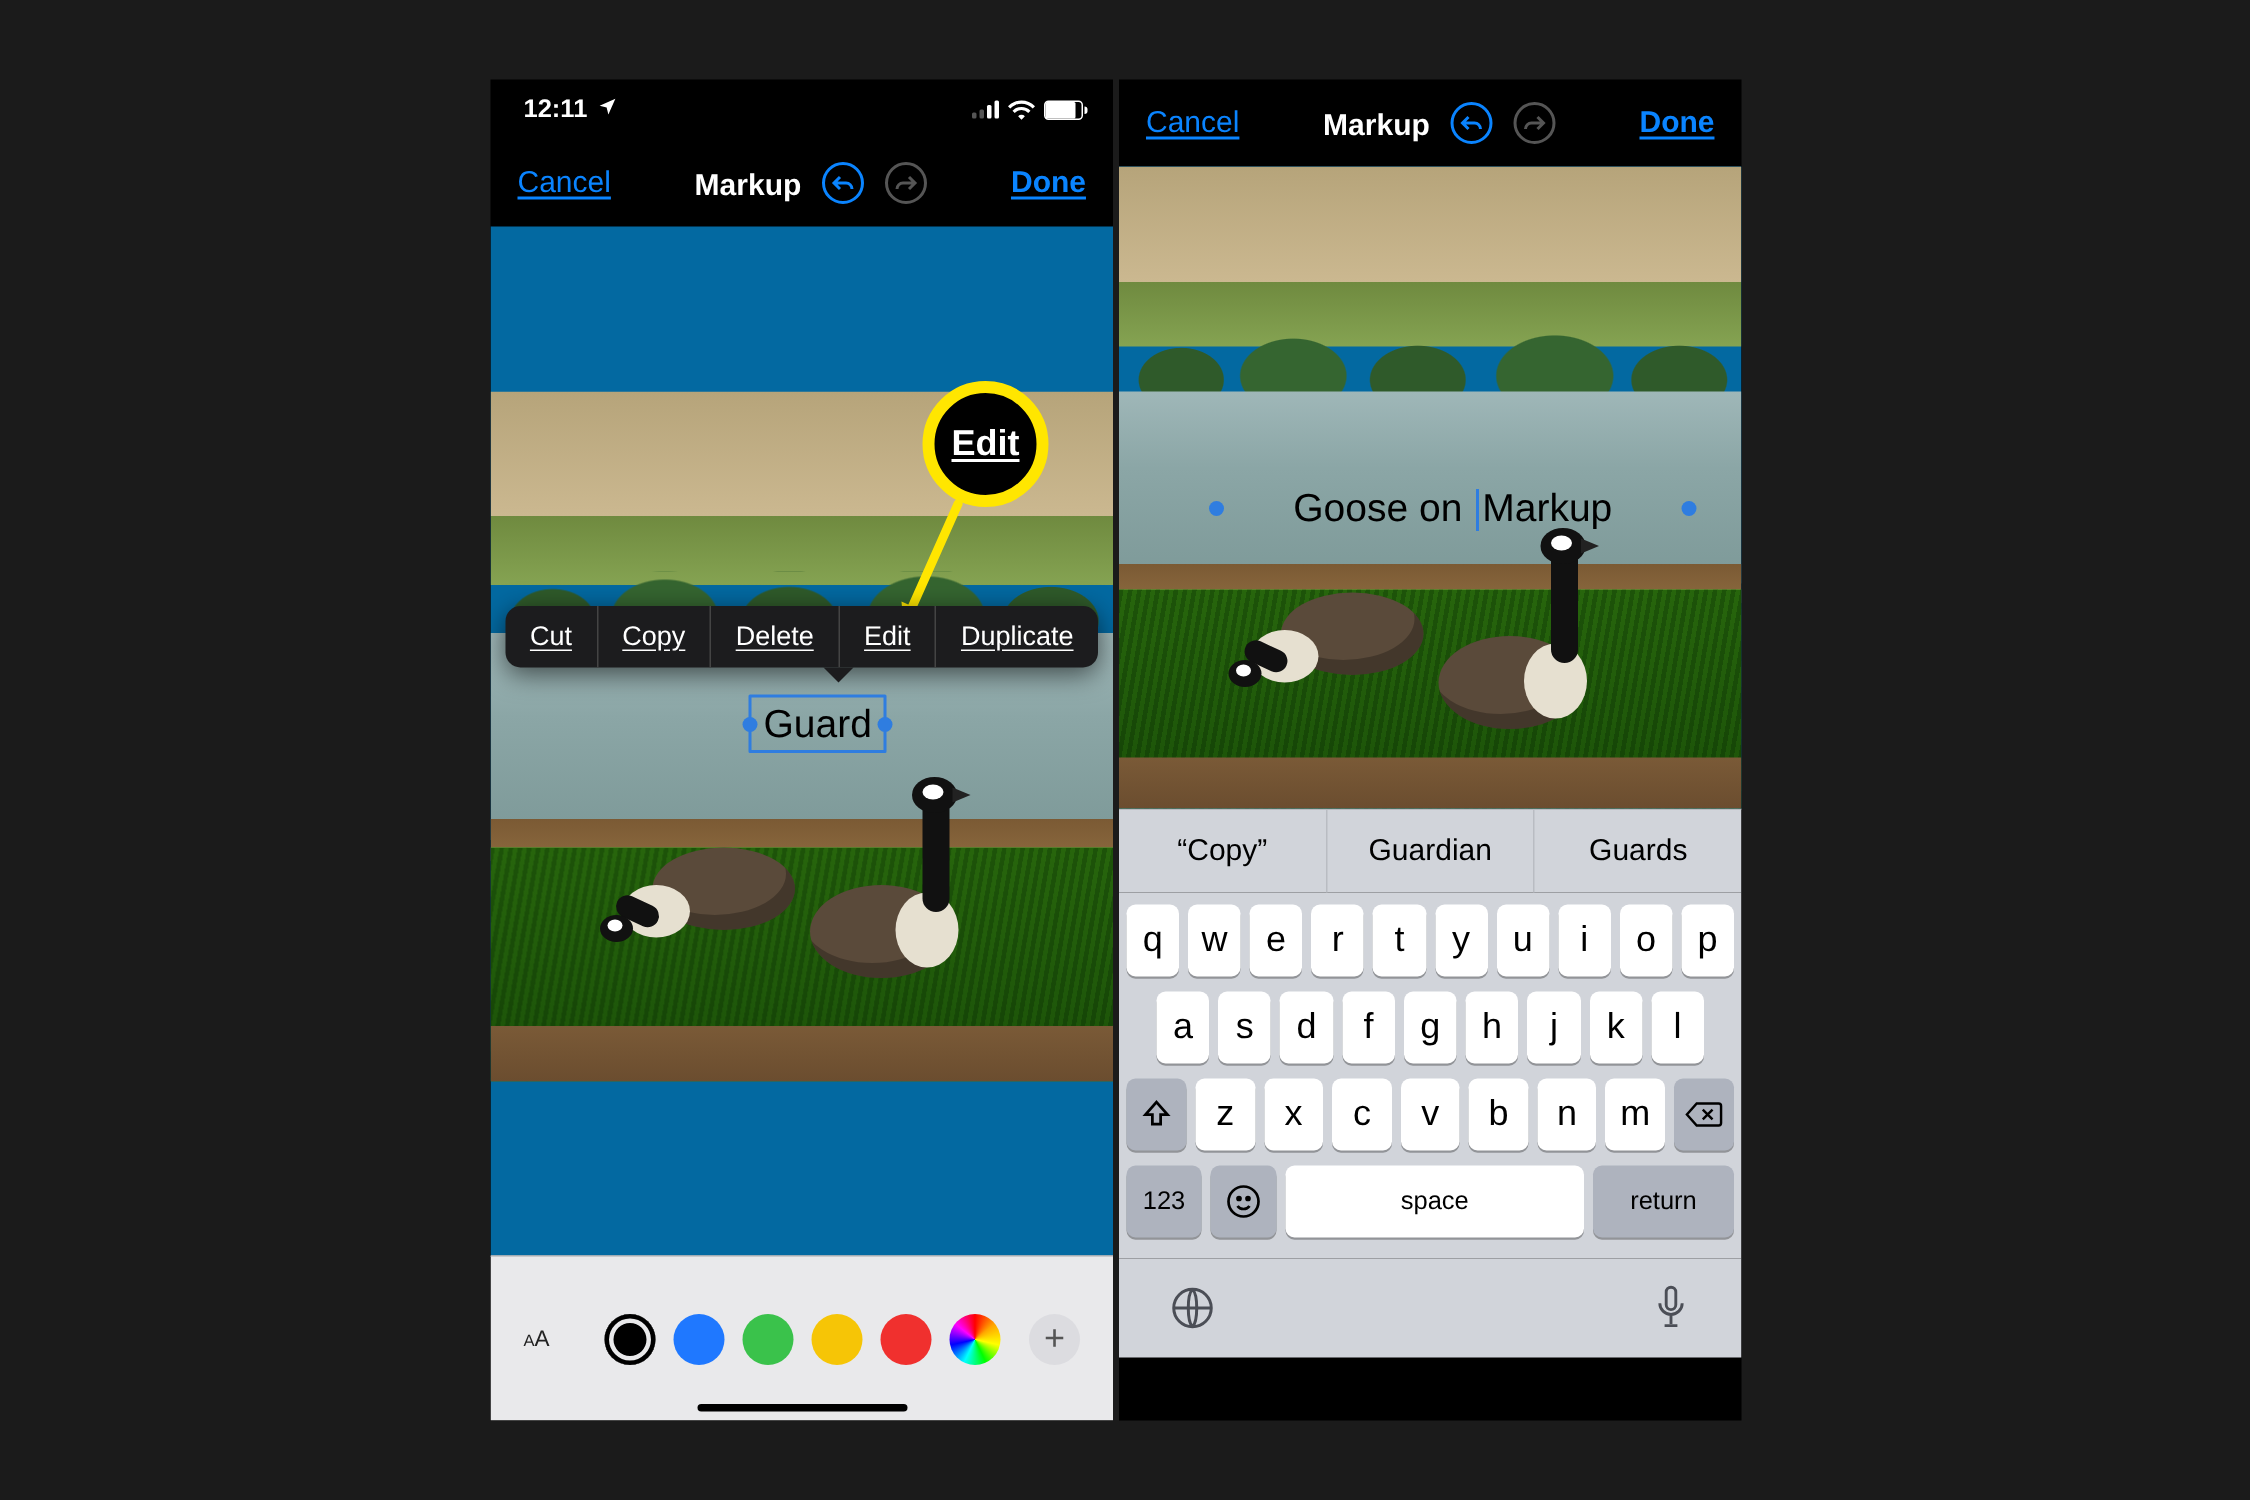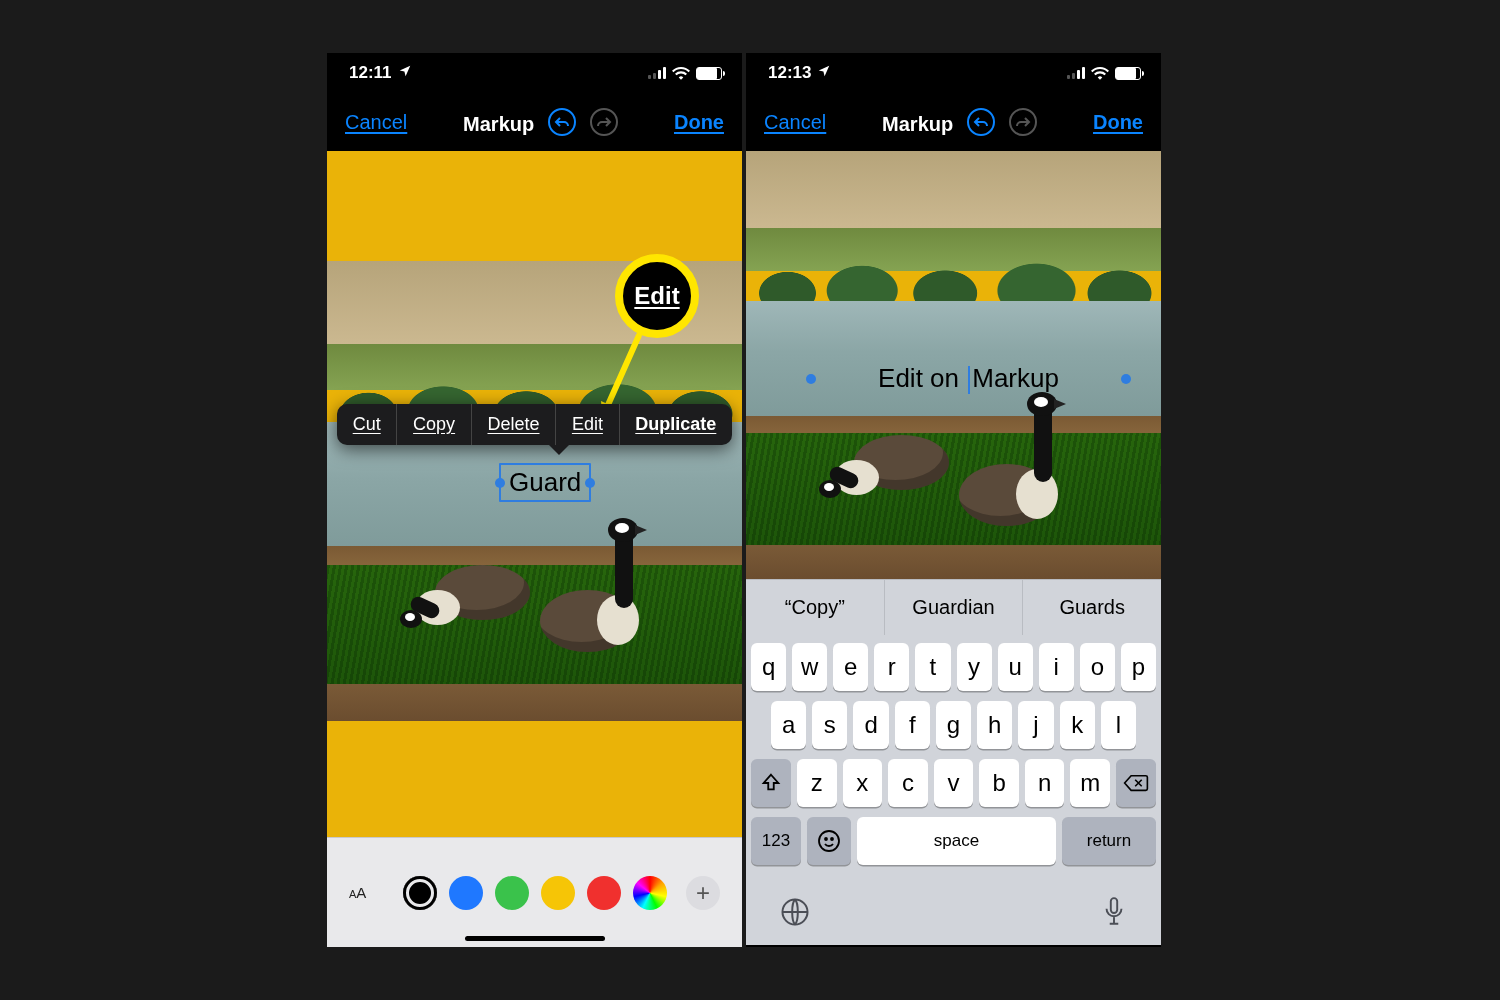--- a/index.html
+++ b/index.html
@@ -76,21 +76,21 @@
     width:28px; height:28px; border:2px solid #0a84ff; border-radius:50%;
     display:flex; align-items:center; justify-content:center;
   }
   .circ-btn.dim { border-color:#555; }
   .circ-btn svg { display:block; }
 
   
   .canvas {
     position:relative;
     width:100%;
-    background:#eab308;
+    background:#0369a1;
   }
   .phone-left .canvas { height: 686px; }
   .phone-right .canvas { height: 428px; }
 
   .photo {
     position:absolute; left:0; right:0;
     overflow:hidden;
   }
   .phone-left .photo { top:110px; height:460px; }
   .phone-right .photo { top:0; height:428px; }
@@ -171,21 +171,21 @@
   .popover::after{
     content:""; position:absolute; left:212px; bottom:-10px;
     border-left:10px solid transparent; border-right:10px solid transparent;
     border-top:10px solid #1c1c1e;
   }
   .popover button{
     flex:1 1 auto; background:none; border:none;
     border-right:1px solid #444; color:#fff; font-size:18px;
     padding:10px 12px; text-decoration:underline; text-underline-offset:3px;
   }
-  .popover button:last-child{border-right:none;font-weight:bold;}
+  .popover button:last-child{border-right:none;}
 
   
   .callout-circle{
     position:absolute; width:84px; height:84px; border:8px solid #ffe600;
     border-radius:50%; background:#000; left:288px; top:103px;
     display:flex; align-items:center; justify-content:center;
     font-size:24px; font-weight:600; text-decoration:underline;
     text-underline-offset:3px; transform:translateY(0);
   }
   .callout-line{
@@ -364,46 +364,20 @@
       <div class="color-dot" style="background:#f6c506"></div>
       <div class="color-dot" style="background:#f0302e"></div>
       <div class="color-dot" style="background:conic-gradient(red,orange,yellow,lime,cyan,blue,magenta,red)"></div>
       <div class="plus-btn">+</div>
       <div class="home-ind"></div>
     </div>
   </div>
 
   <div class="phone phone-right">
 
-    <div class="status-bar">
-      <div class="status-left">
-        <span>12:13</span>
-        <span class="loc-icon">
-          <svg width="14" height="14" viewBox="0 0 24 24" fill="#fff">
-              <path d="M3 11l18-8-8 18-2-8-8-2z"></path>
-            </svg>
-        </span>
-      </div>
-      <div class="status-right">
-        <span class="signal">
-          <span></span>
-            <span></span>
-            <span></span>
-            <span></span>
-        </span>
-        <span class="wifi-icon">
-          <svg width="18" height="14" viewBox="0 0 24 18" fill="#fff">
-              <path d="M12 18l3-3a4.2 4.2 0 00-6 0l3 3zm-6-6a8.5 8.5 0 0112 0l2-2a11.3 11.3 0 00-16 0l2 2zm-4-4a14 14 0 0120 0l2-2a16.8 16.8 0 00-24 0l2 2z"></path>
-            </svg>
-        </span>
-        <span class="battery">
-            <i></i>
-          </span>
-      </div>
-    </div>
 
     <div class="nav-bar">
       <span class="nav-link">Cancel</span>
       <div class="nav-center">
         <span class="nav-title">Markup</span>
         <span class="circ-btn">
           <svg width="16" height="12" viewBox="0 0 24 18" fill="none" stroke="#0a84ff" stroke-width="3">
               <path d="M9 3L3 9l6 6M3 9h12a6 6 0 016 6"></path>
             </svg>
         </span>
@@ -440,21 +414,21 @@
               <div class="neck"></div>
             <div class="head"></div>
               <div class="cheek"></div>
           </div>
         </div>
       </div>
 
       <div class="editing-text">
         <span class="dot"></span>
         <span class="label">
-          <span>Edit on </span><span class="cursor"></span><span>Markup</span>
+          <span>Goose on </span><span class="cursor"></span><span>Markup</span>
         </span>
         <span class="dot"></span>
       </div>
     </div>
 
     <div class="predict-bar">
       <div>“Copy”</div>
       <div>Guardian</div>
       <div>Guards</div>
     </div>

